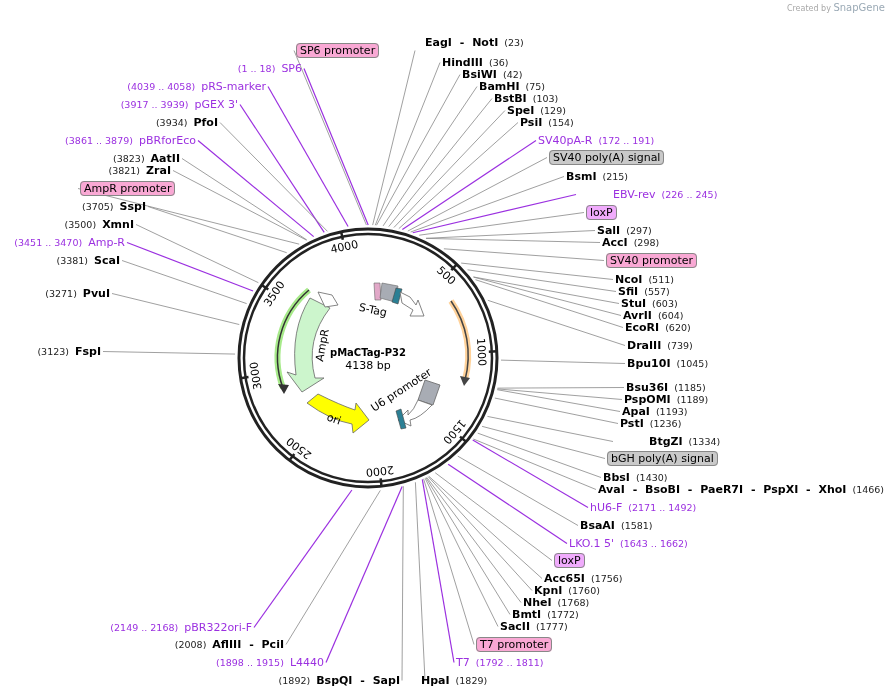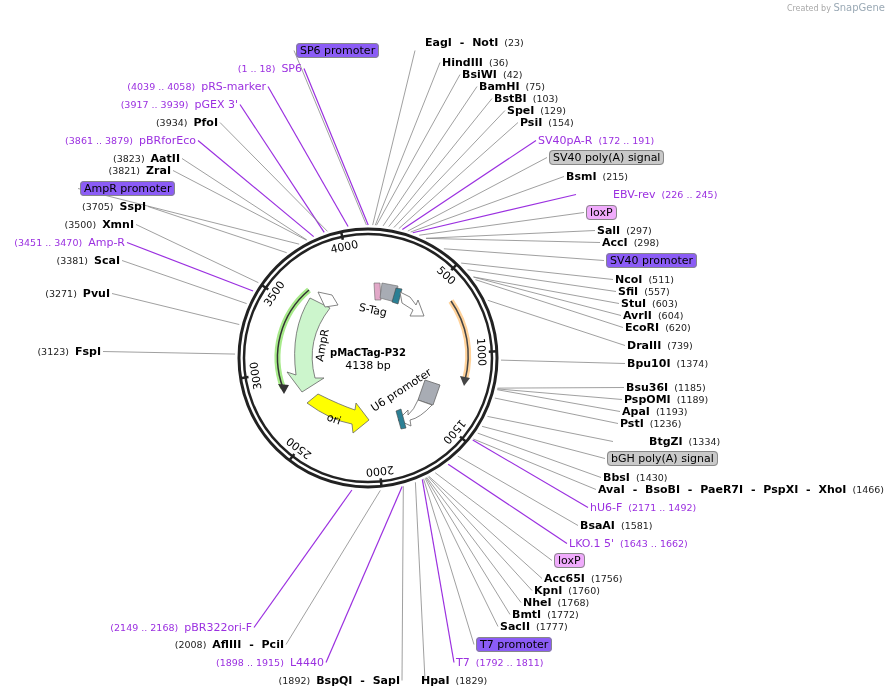--- a/index.html
+++ b/index.html
@@ -5,21 +5,21 @@
   html, body { margin:0; padding:0; background:#ffffff; }
   body { width:891px; height:697px; position:relative; overflow:hidden; font-family:"DejaVu Sans", sans-serif; }
   #map { position:absolute; left:0; top:0; width:891px; height:697px; }
   .lbl { position:absolute; white-space:nowrap; font-size:11px; line-height:13px; color:#000; }
   .enz { font-weight:bold; font-size:11px; }
   .pos { font-size:9.5px; color:#222; margin-left:6px; }
   .pos.left { margin-left:0; margin-right:6px; }
   .sep { font-weight:bold; margin:0 4px; }
   .primer { color:#9b30e0; }
   .primer .pos { color:#9b30e0; }
-  .box { border:1px solid #888; border-radius:4px; padding:0 3px; background:#8b5cf6; font-size:11px; }
+  .box { border:1px solid #888; border-radius:4px; padding:0 3px; background:#f9a8d4; font-size:11px; }
   .box.grey { background:#c9c9c9; }
   .box.blue { background:#f0abfc; }
   #credit { position:absolute; right:6px; top:2px; font-size:8px; color:#a8a8a8; }
   #credit .brand { font-size:10px; color:#9aa9b5; }
   #center-name { position:absolute; left:368px; top:347px; transform:translateX(-50%); font-weight:bold; font-size:10px; }
   #center-bp { position:absolute; left:368px; top:359px; transform:translateX(-50%); font-size:11px; }
 </style>
 </head>
 <body>
 
@@ -172,21 +172,21 @@
     <div class="lbl" style="top: 206px; left: 586px;"><span class="box blue">loxP</span></div>
     <div class="lbl" style="top: 224px; left: 597px;"><span><span class="enz">SalI</span></span><span class="pos">(297)</span></div>
     <div class="lbl" style="top: 236px; left: 602px;"><span><span class="enz">AccI</span></span><span class="pos">(298)</span></div>
     <div class="lbl" style="top: 254px; left: 606px;"><span class="box">SV40 promoter</span></div>
     <div class="lbl" style="top: 273px; left: 615px;"><span><span class="enz">NcoI</span></span><span class="pos">(511)</span></div>
     <div class="lbl" style="top: 285px; left: 618px;"><span><span class="enz">SfiI</span></span><span class="pos">(557)</span></div>
     <div class="lbl" style="top: 297px; left: 621px;"><span><span class="enz">StuI</span></span><span class="pos">(603)</span></div>
     <div class="lbl" style="top: 309px; left: 623px;"><span><span class="enz">AvrII</span></span><span class="pos">(604)</span></div>
     <div class="lbl" style="top: 321px; left: 625px;"><span><span class="enz">EcoRI</span></span><span class="pos">(620)</span></div>
     <div class="lbl" style="top: 339px; left: 627px;"><span><span class="enz">DraIII</span></span><span class="pos">(739)</span></div>
-    <div class="lbl" style="top: 357px; left: 627px;"><span><span class="enz">Bpu10I</span></span><span class="pos">(1374)</span></div>
+    <div class="lbl" style="top: 357px; left: 627px;"><span><span class="enz">Bpu10I</span></span><span class="pos">(1045)</span></div>
     <div class="lbl" style="top: 381px; left: 626px;"><span><span class="enz">Bsu36I</span></span><span class="pos">(1185)</span></div>
     <div class="lbl" style="top: 393px; left: 624px;"><span><span class="enz">PspOMI</span></span><span class="pos">(1189)</span></div>
     <div class="lbl" style="top: 405px; left: 622px;"><span><span class="enz">ApaI</span></span><span class="pos">(1193)</span></div>
     <div class="lbl" style="top: 417px; left: 620px;"><span><span class="enz">PstI</span></span><span class="pos">(1236)</span></div>
     <div class="lbl" style="top: 435px; left: 649px;"><span><span class="enz">BtgZI</span></span><span class="pos">(1334)</span></div>
     <div class="lbl" style="top: 452px; left: 607px;"><span class="box grey">bGH poly(A) signal</span></div>
     <div class="lbl" style="top: 471px; left: 603px;"><span><span class="enz">BbsI</span></span><span class="pos">(1430)</span></div>
     <div class="lbl" style="top: 483px; left: 598px;"><span><span class="enz">AvaI</span><span class="sep"> - </span><span class="enz">BsoBI</span><span class="sep"> - </span><span class="enz">PaeR7I</span><span class="sep"> - </span><span class="enz">PspXI</span><span class="sep"> - </span><span class="enz">XhoI</span></span><span class="pos">(1466)</span></div>
     <div class="lbl primer" style="top: 501px; left: 590px;"><span>hU6-F</span><span class="pos">(2171 .. 1492)</span></div>
     <div class="lbl" style="top: 519px; left: 580px;"><span><span class="enz">BsaAI</span></span><span class="pos">(1581)</span></div>

